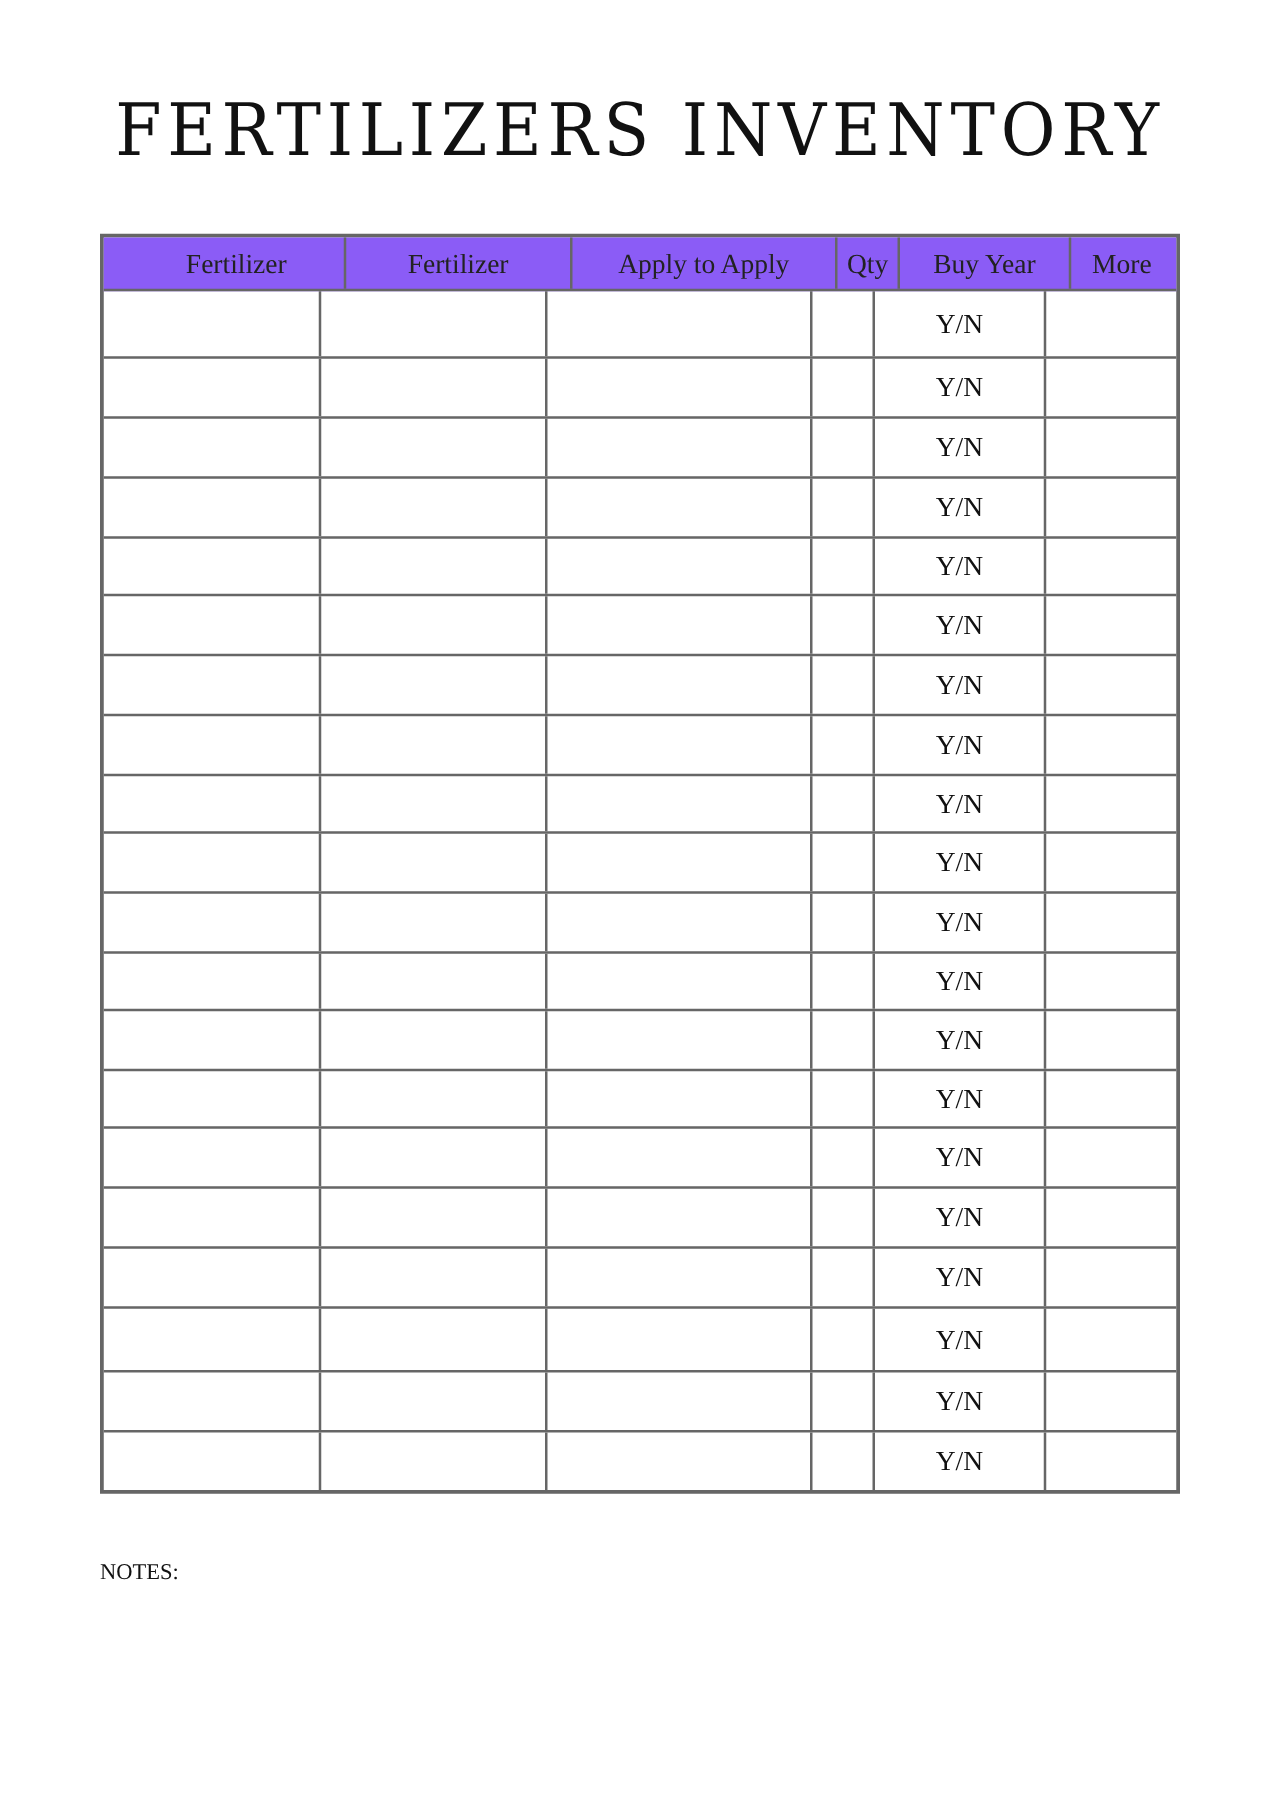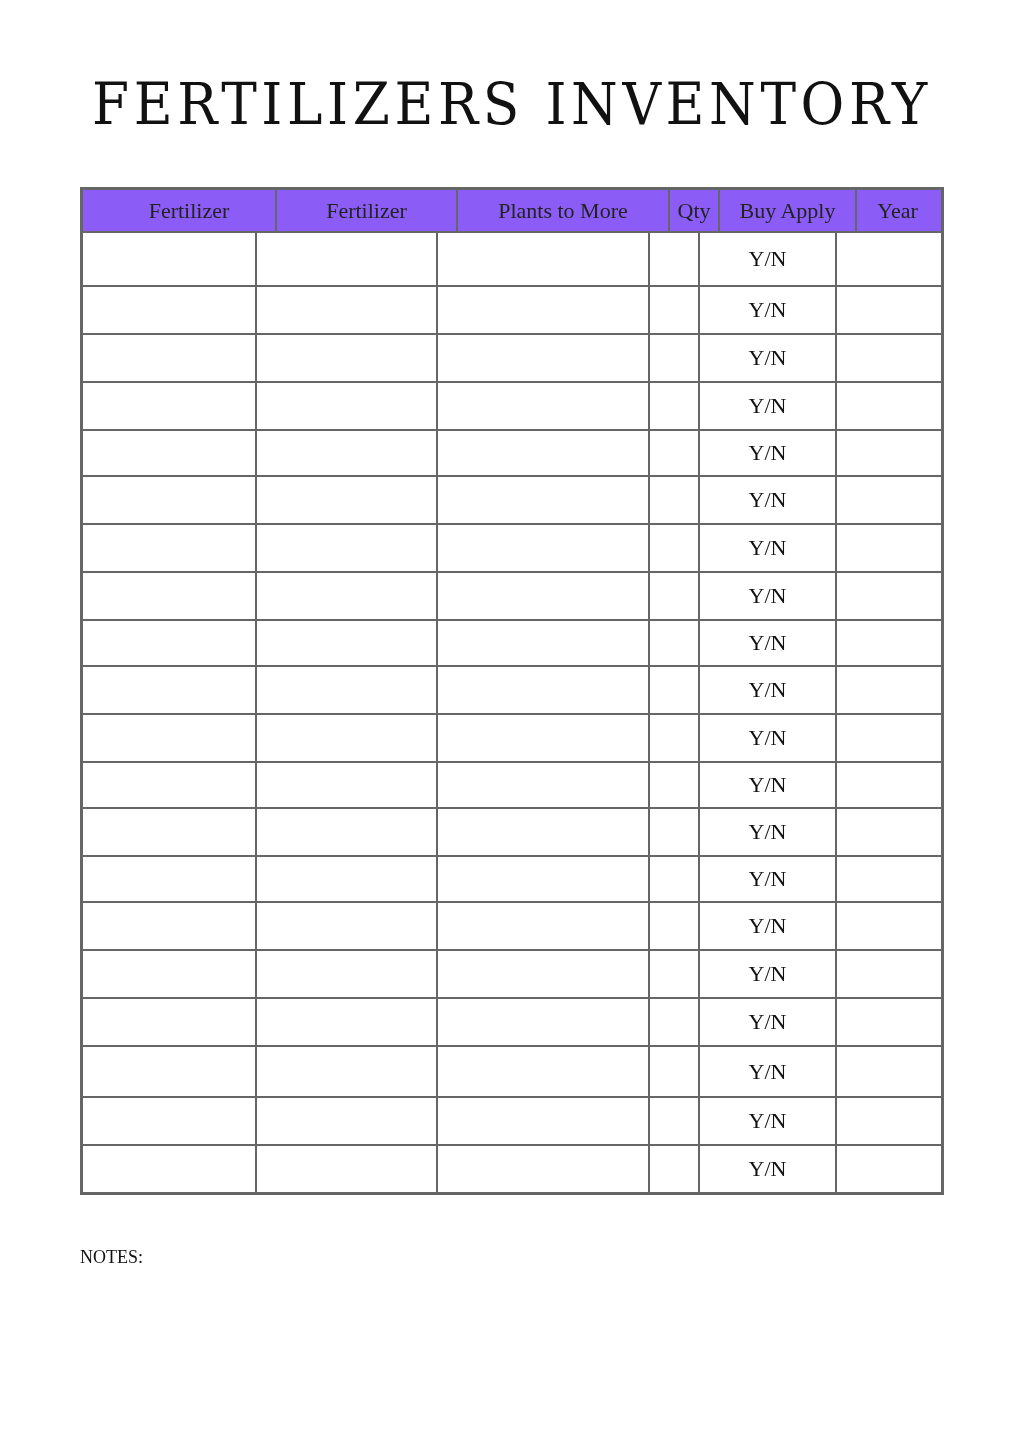--- a/index.html
+++ b/index.html
@@ -22,24 +22,24 @@
 </style>
 </head>
 <body>
 
 <h1 class="title">FERTILIZERS INVENTORY</h1>
 
 <div class="tbl">
   <div class="row head" style="height:43px">
     <div class="cell c0">Fertilizer</div>
     <div class="cell c1">Fertilizer</div>
-    <div class="cell c2">Plants to More</div>
+    <div class="cell c2">Apply to Apply</div>
     <div class="cell c3">Qty</div>
-    <div class="cell c4">Buy Apply</div>
-    <div class="cell c5">Year</div>
+    <div class="cell c4">Buy Year</div>
+    <div class="cell c5">More</div>
   </div>
   <div id="body-rows">
       <div class="row" style="border-top: none; height: 52px;">
         <div class="cell c0"></div>
         <div class="cell c1"></div>
         <div class="cell c2"></div>
         <div class="cell c3"></div>
         <div class="cell c4">Y/N</div>
         <div class="cell c5"></div>
       </div>

